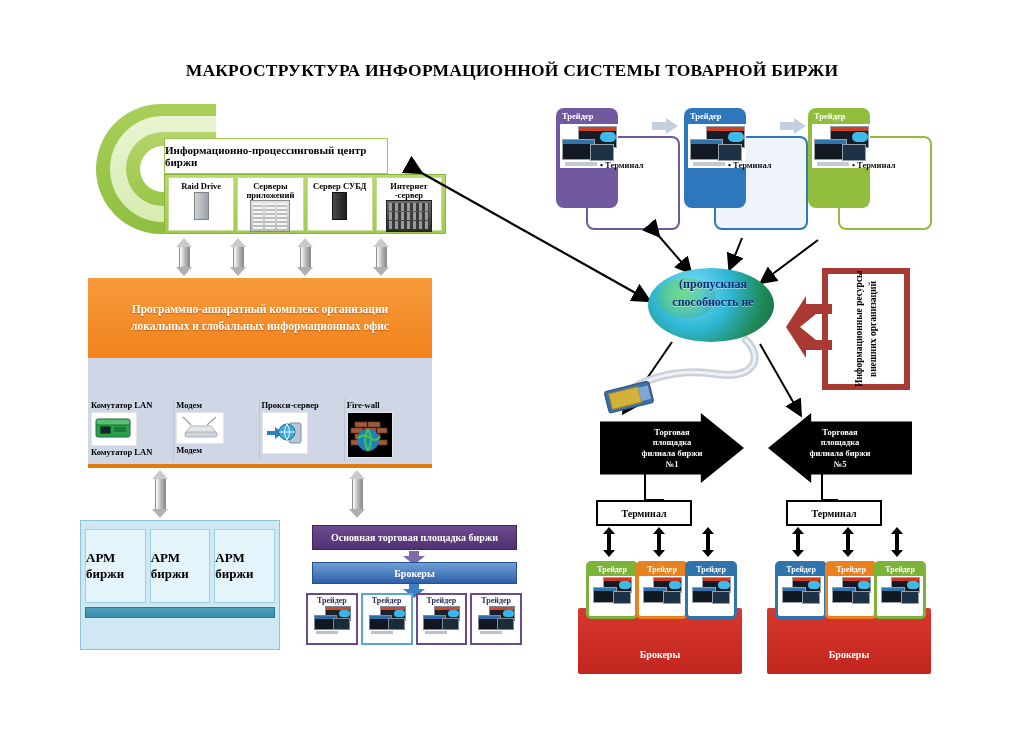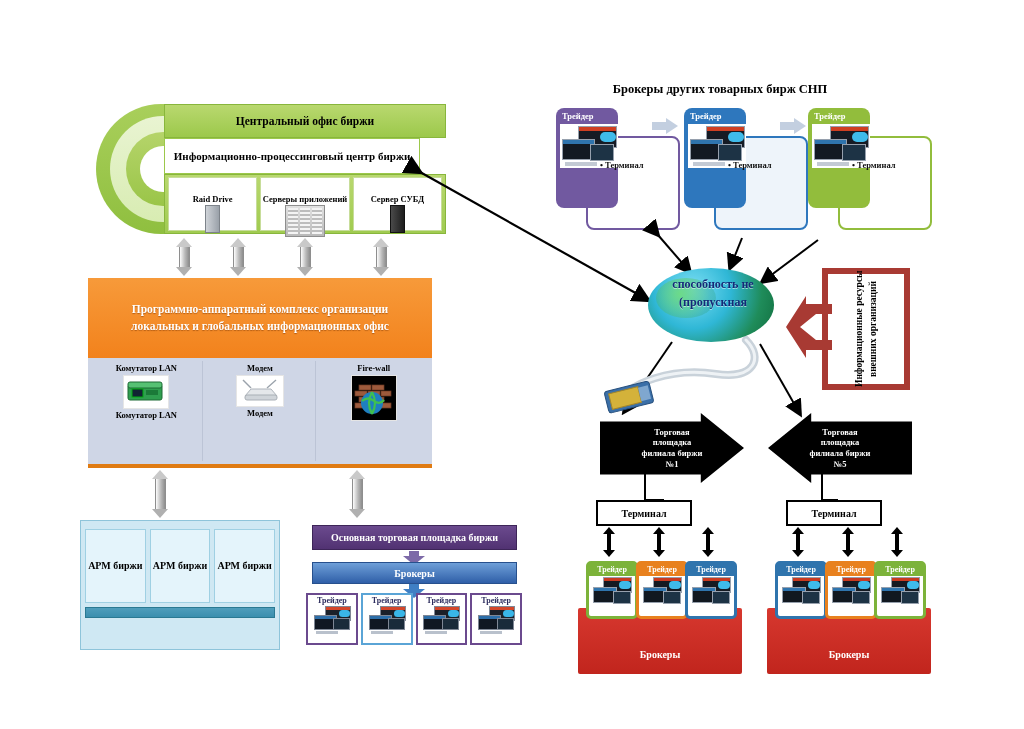--- a/index.html
+++ b/index.html
@@ -17,26 +17,26 @@
   .arcwrap{left:96px;top:104px;width:350px;height:130px;}
   .arc{position:absolute;border-radius:999px 0 0 999px;}
   .arc1{left:0;top:0;width:120px;height:130px;background:linear-gradient(180deg,#a9cf5b,#8fbf3f);}
   .arc2{left:14px;top:12px;width:106px;height:106px;background:linear-gradient(180deg,#e9f4d2,#d8ecb2);}
   .arc3{left:30px;top:28px;width:90px;height:74px;background:linear-gradient(180deg,#b5d46a,#9ac548);}
   .arc4{left:44px;top:42px;width:76px;height:46px;background:#fff;}
 
   #office{left:164px;top:104px;width:282px;height:34px;background:linear-gradient(180deg,#b9d86f,#9cc84b);
           border:1px solid #88b63c;display:flex;align-items:center;justify-content:center;
           font-size:11.5px;font-weight:bold;}
-  #ipc{left:164px;top:138px;width:256px;height:36px;background:#fff;border:1px solid #9cc84b;
+  #ipc{left:164px;top:138px;width:224px;height:36px;background:#fff;border:1px solid #9cc84b;
        display:flex;align-items:center;justify-content:center;font-size:11px;font-weight:bold;}
   #serverstrip{left:164px;top:174px;width:282px;height:60px;background:linear-gradient(180deg,#b9d86f,#a0cb50);
        border:1px solid #88b63c;display:flex;padding:2px 3px;gap:3px;}
   .srvcell{flex:1;background:#fff;border:1px solid #c7dd9a;display:flex;flex-direction:column;
-           align-items:center;justify-content:flex-start;padding-top:17px;}
+           align-items:center;justify-content:flex-start;padding-top:4px;}
   .srvlabel{font-size:8.5px;font-weight:bold;text-align:center;line-height:1.0;}
   .srvicon{margin-top:1px;}
 
   
   .tower{width:13px;height:26px;background:linear-gradient(90deg,#cfd3d8,#9aa1a9);border:1px solid #7d838a;}
   .tower.dark{background:linear-gradient(90deg,#4a4a4a,#1d1d1d);border-color:#111;}
   .rack{width:34px;height:26px;background:linear-gradient(180deg,#e2e2e2,#b9b9b9);border:1px solid #8e8e8e;
         display:flex;gap:2px;padding:2px;}
   .rack i{flex:1;background:repeating-linear-gradient(180deg,#f4f4f4 0 2px,#bdbdbd 2px 4px);display:block;}
   .rackdark{width:40px;height:26px;background:linear-gradient(180deg,#6d6d6d,#2c2c2c);border:1px solid #222;
@@ -51,40 +51,40 @@
   .dblarrow .head.up{border-bottom:9px solid #c9c9c9;}
   .dblarrow .head.down{border-top:9px solid #b0b0b0;}
 
   
   #orange{left:88px;top:278px;width:344px;height:80px;background:linear-gradient(180deg,#f79a3a,#f2821c);
           display:flex;align-items:center;justify-content:center;text-align:center;
           color:#fff;font-size:11.5px;font-weight:bold;line-height:1.45;padding:0 24px;
           text-shadow:0 1px 1px rgba(120,50,0,.5);}
   #netdevices{left:88px;top:358px;width:344px;height:110px;background:#cfd6e6;
           border-bottom:4px solid #e07b12;display:flex;padding:3px;gap:2px;}
-  .ndcell{flex:1;display:flex;flex-direction:column;align-items:center;justify-content:flex-start;
-          padding-top:3px;border-right:1px solid #bcc4d6;}
+  .ndcell{flex:1;display:flex;flex-direction:column;align-items:flex-start;justify-content:flex-start;
+          padding-top:3px;border-right:1px solid #bcc4d6;margin-top:37px;}
   .ndcell:last-child{border-right:none;}
   .ndlabel{font-size:8.5px;font-weight:bold;text-align:center;line-height:1.05;}
   .ndimg{margin:2px 0;background:#fff;border:1px solid #e5e5e5;display:flex;align-items:center;justify-content:center;}
 
   .switchicon{width:44px;height:32px;}
   .modemicon{width:46px;height:30px;}
   .routericon{width:46px;height:42px;}
   .proxyicon{width:44px;height:40px;}
   .fwicon{width:44px;height:44px;background:#000;}
 
   
   #services{left:80px;top:520px;width:200px;height:130px;background:#cfe8f3;border:1px solid #8ec4da;padding:4px;}
   #servicesHead{height:34px;background:linear-gradient(180deg,#3d93b4,#2f86a8);color:#fff;font-size:10px;
      font-weight:bold;display:flex;align-items:center;justify-content:center;text-align:center;line-height:1.25;
      border:1px solid #2a7992;}
   #armrow{margin-top:4px;height:74px;display:flex;gap:4px;}
   .armcell{flex:1;background:#e4f4fb;border:1px solid #9fd0e3;display:flex;align-items:center;justify-content:center;
-           text-align:left;font-size:10px;font-weight:bold;line-height:1.25;}
+           text-align:left;font-size:13px;font-weight:bold;line-height:1.25;}
   #servicesFoot{margin-top:4px;height:9px;background:linear-gradient(180deg,#4f9dbb,#3b8fae);border:1px solid #2a7992;}
 
   
   #mainPlat{left:312px;top:525px;width:205px;height:25px;background:linear-gradient(180deg,#6b4a8e,#513272);
       border:1px solid #3d2558;color:#fff;font-size:10px;font-weight:bold;
       display:flex;align-items:center;justify-content:center;}
   #brokersBar{left:312px;top:562px;width:205px;height:22px;background:linear-gradient(180deg,#6e9fd8,#2f5fa8);
       border:1px solid #27508d;color:#fff;font-size:10px;font-weight:bold;
       display:flex;align-items:center;justify-content:center;}
   #tradersRow{left:306px;top:593px;width:216px;height:52px;display:flex;gap:3px;}
@@ -179,30 +179,29 @@
   .bdown .s{background:#3f7fc4;}
   .bdown .h{border-top-color:#3f7fc4;}
 
   svg{display:block;}
 </style>
 </head>
 <body>
 
 <div class="canvas">
 
-  <div class="abs" id="subtitle">Брокеры других товарных бирж СНП</div>
+  <div class="abs" id="title">МАКРОСТРУКТУРА ИНФОРМАЦИОННОЙ СИСТЕМЫ ТОВАРНОЙ БИРЖИ</div>
 
   <div class="abs arcwrap">
     <div class="arc arc1"></div>
       <div class="arc arc2"></div>
     <div class="arc arc3"></div>
       <div class="arc arc4"></div>
   </div>
 
-  <div class="abs" id="office">Центральный офис биржи</div>
   <div class="abs" id="ipc">Информационно-процессинговый центр биржи</div>
 
   <div class="abs" id="serverstrip">
     <div class="srvcell">
       <div class="srvlabel">Raid Drive</div>
       <div class="srvicon">
           <div class="tower"></div>
         </div>
     </div>
     <div class="srvcell">
@@ -212,20 +211,30 @@
             <i></i>
             <i></i>
             <i></i>
           </div>
         </div>
     </div>
     <div class="srvcell">
       <div class="srvlabel">Сервер СУБД</div>
       <div class="srvicon">
           <div class="tower dark"></div>
+        </div>
+    </div>
+    <div class="srvcell">
+      <div class="srvlabel">Интернет -сервер</div>
+      <div class="srvicon">
+          <div class="rackdark">
+            <i></i>
+            <i></i>
+            <i></i>
+          </div>
         </div>
     </div>
   </div>
 
   <div class="abs dblarrow" style="left:176px;top:238px;height:38px">
     <div class="head up"></div>
       <div class="shaft" style="height:20px"></div>
       <div class="head down"></div>
     </div>
   <div class="abs dblarrow" style="left:230px;top:238px;height:38px">
@@ -267,20 +276,32 @@
           <line x1="12" y1="10" x2="4" y2="2" stroke="#9aa2ab" stroke-width="1.4"></line>
           <line x1="28" y1="10" x2="37" y2="2" stroke="#9aa2ab" stroke-width="1.4"></line>
           <path d="M6 18 L12 11 L32 11 L38 18 Z" fill="#e4e7ea" stroke="#aeb4bb"></path>
           <rect x="6" y="17" width="32" height="5" rx="2" fill="#cfd4d9" stroke="#a9afb6"></rect>
         </svg>
       </div>
       <div class="ndlabel">Модем</div>
     </div>
 
 
+    <div class="ndcell">
+      <div class="ndlabel">Прокси-сервер</div>
+      <div class="ndimg proxyicon">
+        <svg width="40" height="36" viewBox="0 0 40 36">
+          <polygon points="2,16 10,16 10,12 18,18 10,24 10,20 2,20" fill="#2f7fb8"></polygon>
+          <rect x="24" y="8" width="12" height="20" rx="2" fill="#b9c6d4" stroke="#7d8fa3"></rect>
+          <circle cx="22" cy="17" r="8" fill="#3fa8d8" stroke="#1d6e99"></circle>
+          <path d="M14 17 h16 M22 9 q5 8 0 16 q-5 -8 0 -16" fill="none" stroke="#e9f6ff" stroke-width="1"></path>
+        </svg>
+      </div>
+      <div class="ndlabel"></div>
+    </div>
 
     <div class="ndcell">
       <div class="ndlabel">Fire-wall</div>
       <div class="ndimg fwicon">
         <svg width="42" height="42" viewBox="0 0 42 42">
           <rect x="0" y="0" width="42" height="42" fill="#000"></rect>
           <g fill="#9d5a3c" stroke="#6d3a24" stroke-width="0.7">
             <rect x="6" y="8" width="12" height="5"></rect>
               <rect x="19" y="8" width="12" height="5"></rect>
             <rect x="2" y="14" width="12" height="5"></rect>
@@ -463,22 +484,22 @@
     <path d="M20 78 C 30 50, 80 38, 120 44 C 158 50, 168 28, 150 10" fill="none" stroke="#eef2f5" stroke-width="3" stroke-linecap="round"></path>
     <g transform="translate(8,62) rotate(-14)">
       <rect x="0" y="0" width="46" height="22" rx="3" fill="#3a6fa8" stroke="#27507e"></rect>
       <rect x="4" y="3" width="30" height="16" fill="#d4b23a" stroke="#a4862a"></rect>
       <rect x="34" y="4" width="10" height="14" fill="#7fa7cf"></rect>
     </g>
   </svg>
 
   <div class="abs" id="cloud"></div>
   <div class="abs" id="cloudText">
+    <div>(пропускная</div>
     <div>способность не</div>
-    <div>(пропускная</div>
   </div>
 
   <div class="abs" id="extbox"></div>
   <div class="abs" id="extText">
     <span>Информационные ресурсы внешних организаций</span>
   </div>
   <svg class="abs" id="extArrow" viewBox="0 0 46 62">
     <path d="M46 8 H20 V0 L0 31 L20 62 V54 H46 V44 H30 L14 31 L30 18 H46 Z" fill="#a83a33"></path>
   </svg>
 

